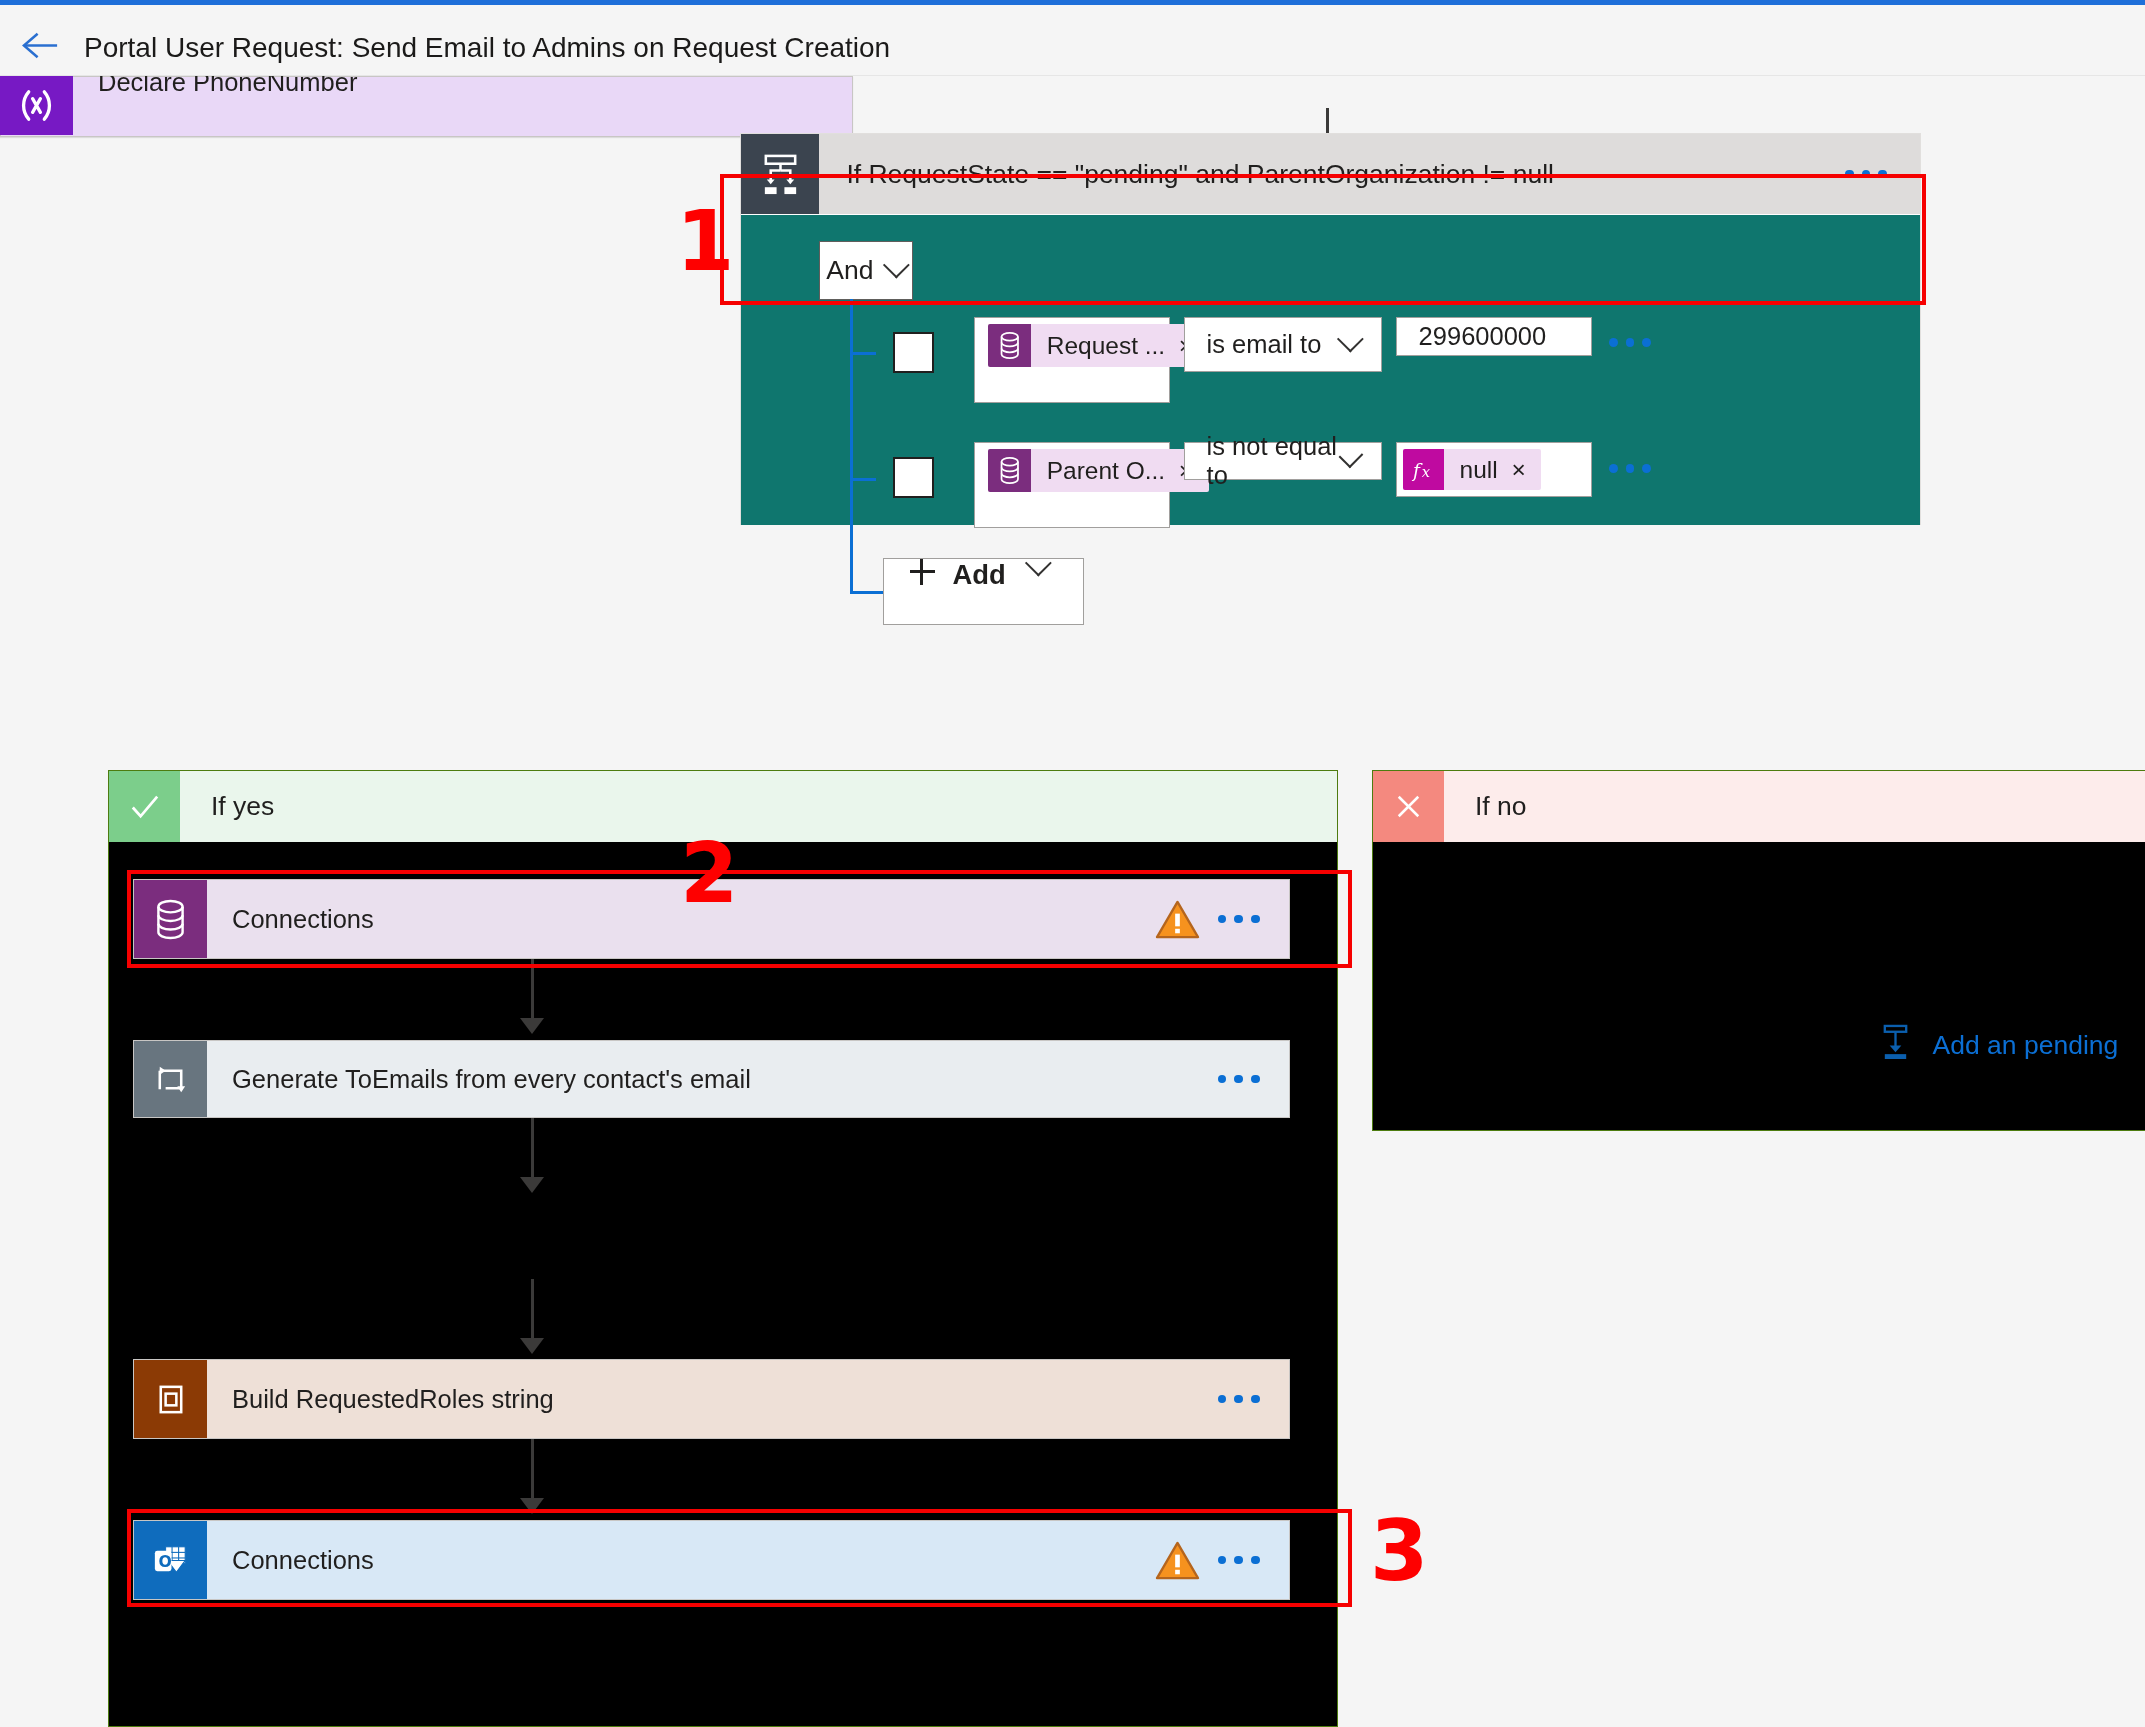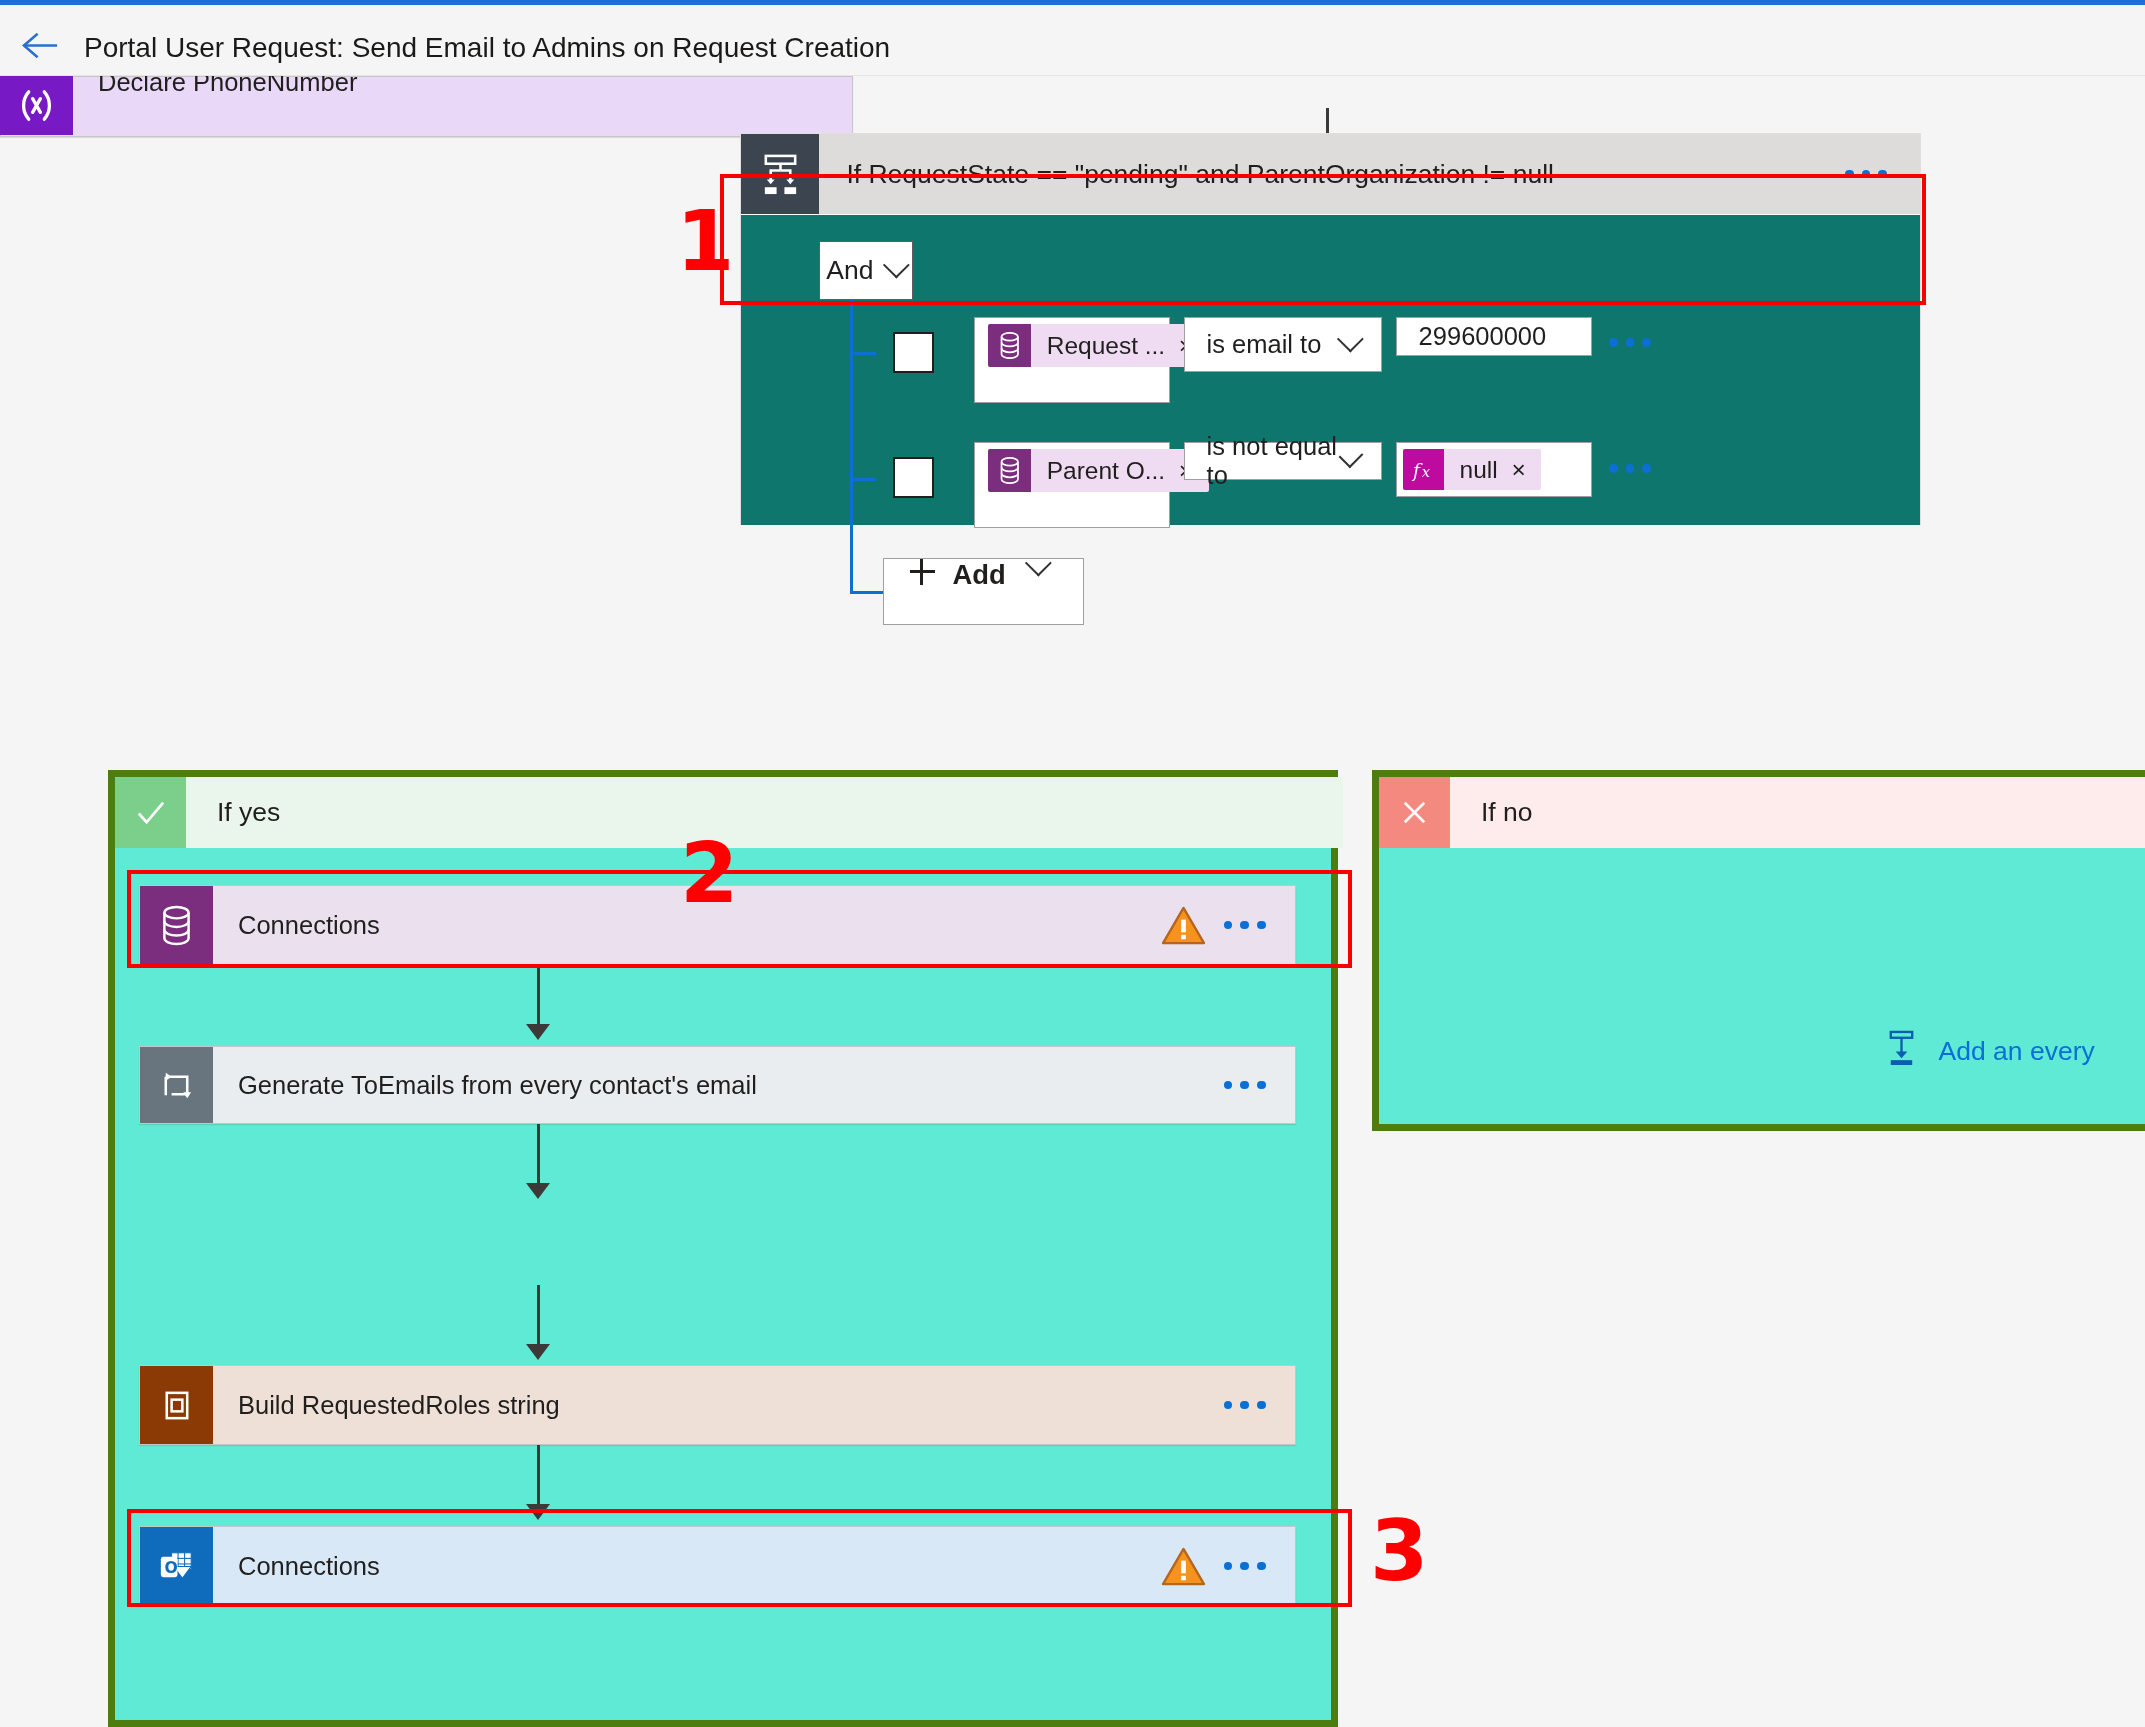--- a/index.html
+++ b/index.html
@@ -77,21 +77,21 @@
            display:flex;align-items:center;padding-left:21.6px;font-size:25.5px;}
 
   .add-box{position:absolute;border:1px solid #a19f9d;background:#fff;box-sizing:border-box;
            display:flex;align-items:flex-start;gap:17.6px;padding:0 25.5px;font-size:27.4px;cursor:pointer;}
   .plus{position:relative;display:inline-block;width:25.5px;height:25.5px;}
   .plus::before,.plus::after{content:"";position:absolute;background:#201f1e;}
   .plus::before{left:0;top:10.8px;width:25.5px;height:2.9px;}
   .plus::after{top:0;left:10.8px;height:25.5px;width:2.9px;}
 
   
-  .branch{position:absolute;background:#5eead4;border:7px solid #4d7c0f;box-sizing:border-box;}
+  .branch{position:absolute;background:#000000;border:1px solid #4d7c0f;box-sizing:border-box;}
   .branch-head{position:absolute;left:0;top:0;height:71px;display:flex;align-items:stretch;}
   .branch-head .bico{flex:0 0 auto;width:71px;display:flex;align-items:center;justify-content:center;}
   .branch-head .blbl{flex:1 1 auto;display:flex;align-items:center;padding-left:31px;font-size:26.5px;}
 
   #yes-branch{left:108px;top:694px;width:1230px;height:957px;}
   #yes-head{width:1228px;background:#eaf6ec;}
   #yes-head .bico{background:#7cce8b;}
   #no-branch{left:1372px;top:694px;width:784px;height:361px;}
   #no-head{width:782px;background:#fdeceb;}
   #no-head .bico{background:#f4897f;}
@@ -375,21 +375,21 @@
     </div>
     <div class="add-action" style="left:505px;top:251px;">
       <span>
         <svg width="35" height="39" viewBox="0 0 36 40" aria-hidden="true">
           <rect x="7" y="4" width="22" height="6" fill="none" stroke="#0b5fae" stroke-width="2.4"></rect>
           <line x1="18" y1="10" x2="18" y2="26" stroke="#0b5fae" stroke-width="2.4"></line>
           <path d="M18 31 l-6 -7 h12 z" fill="#0b5fae"></path>
           <rect x="7" y="33" width="22" height="5" fill="#0b5fae"></rect>
         </svg>
       </span>
-      <span>Add an every</span>
+      <span>Add an pending</span>
     </div>
   </div>
 
   <div class="redbox" style="left:720px;top:98px;width:1206px;height:131px;"></div>
   <div class="rednum" style="left:676px;top:123px;">1</div>
 
   <div class="redbox" style="left:127px;top:794px;width:1225px;height:98px;"></div>
   <div class="rednum" style="left:680px;top:755px;">2</div>
 
   <div class="redbox" style="left:127px;top:1433px;width:1225px;height:98px;"></div>

